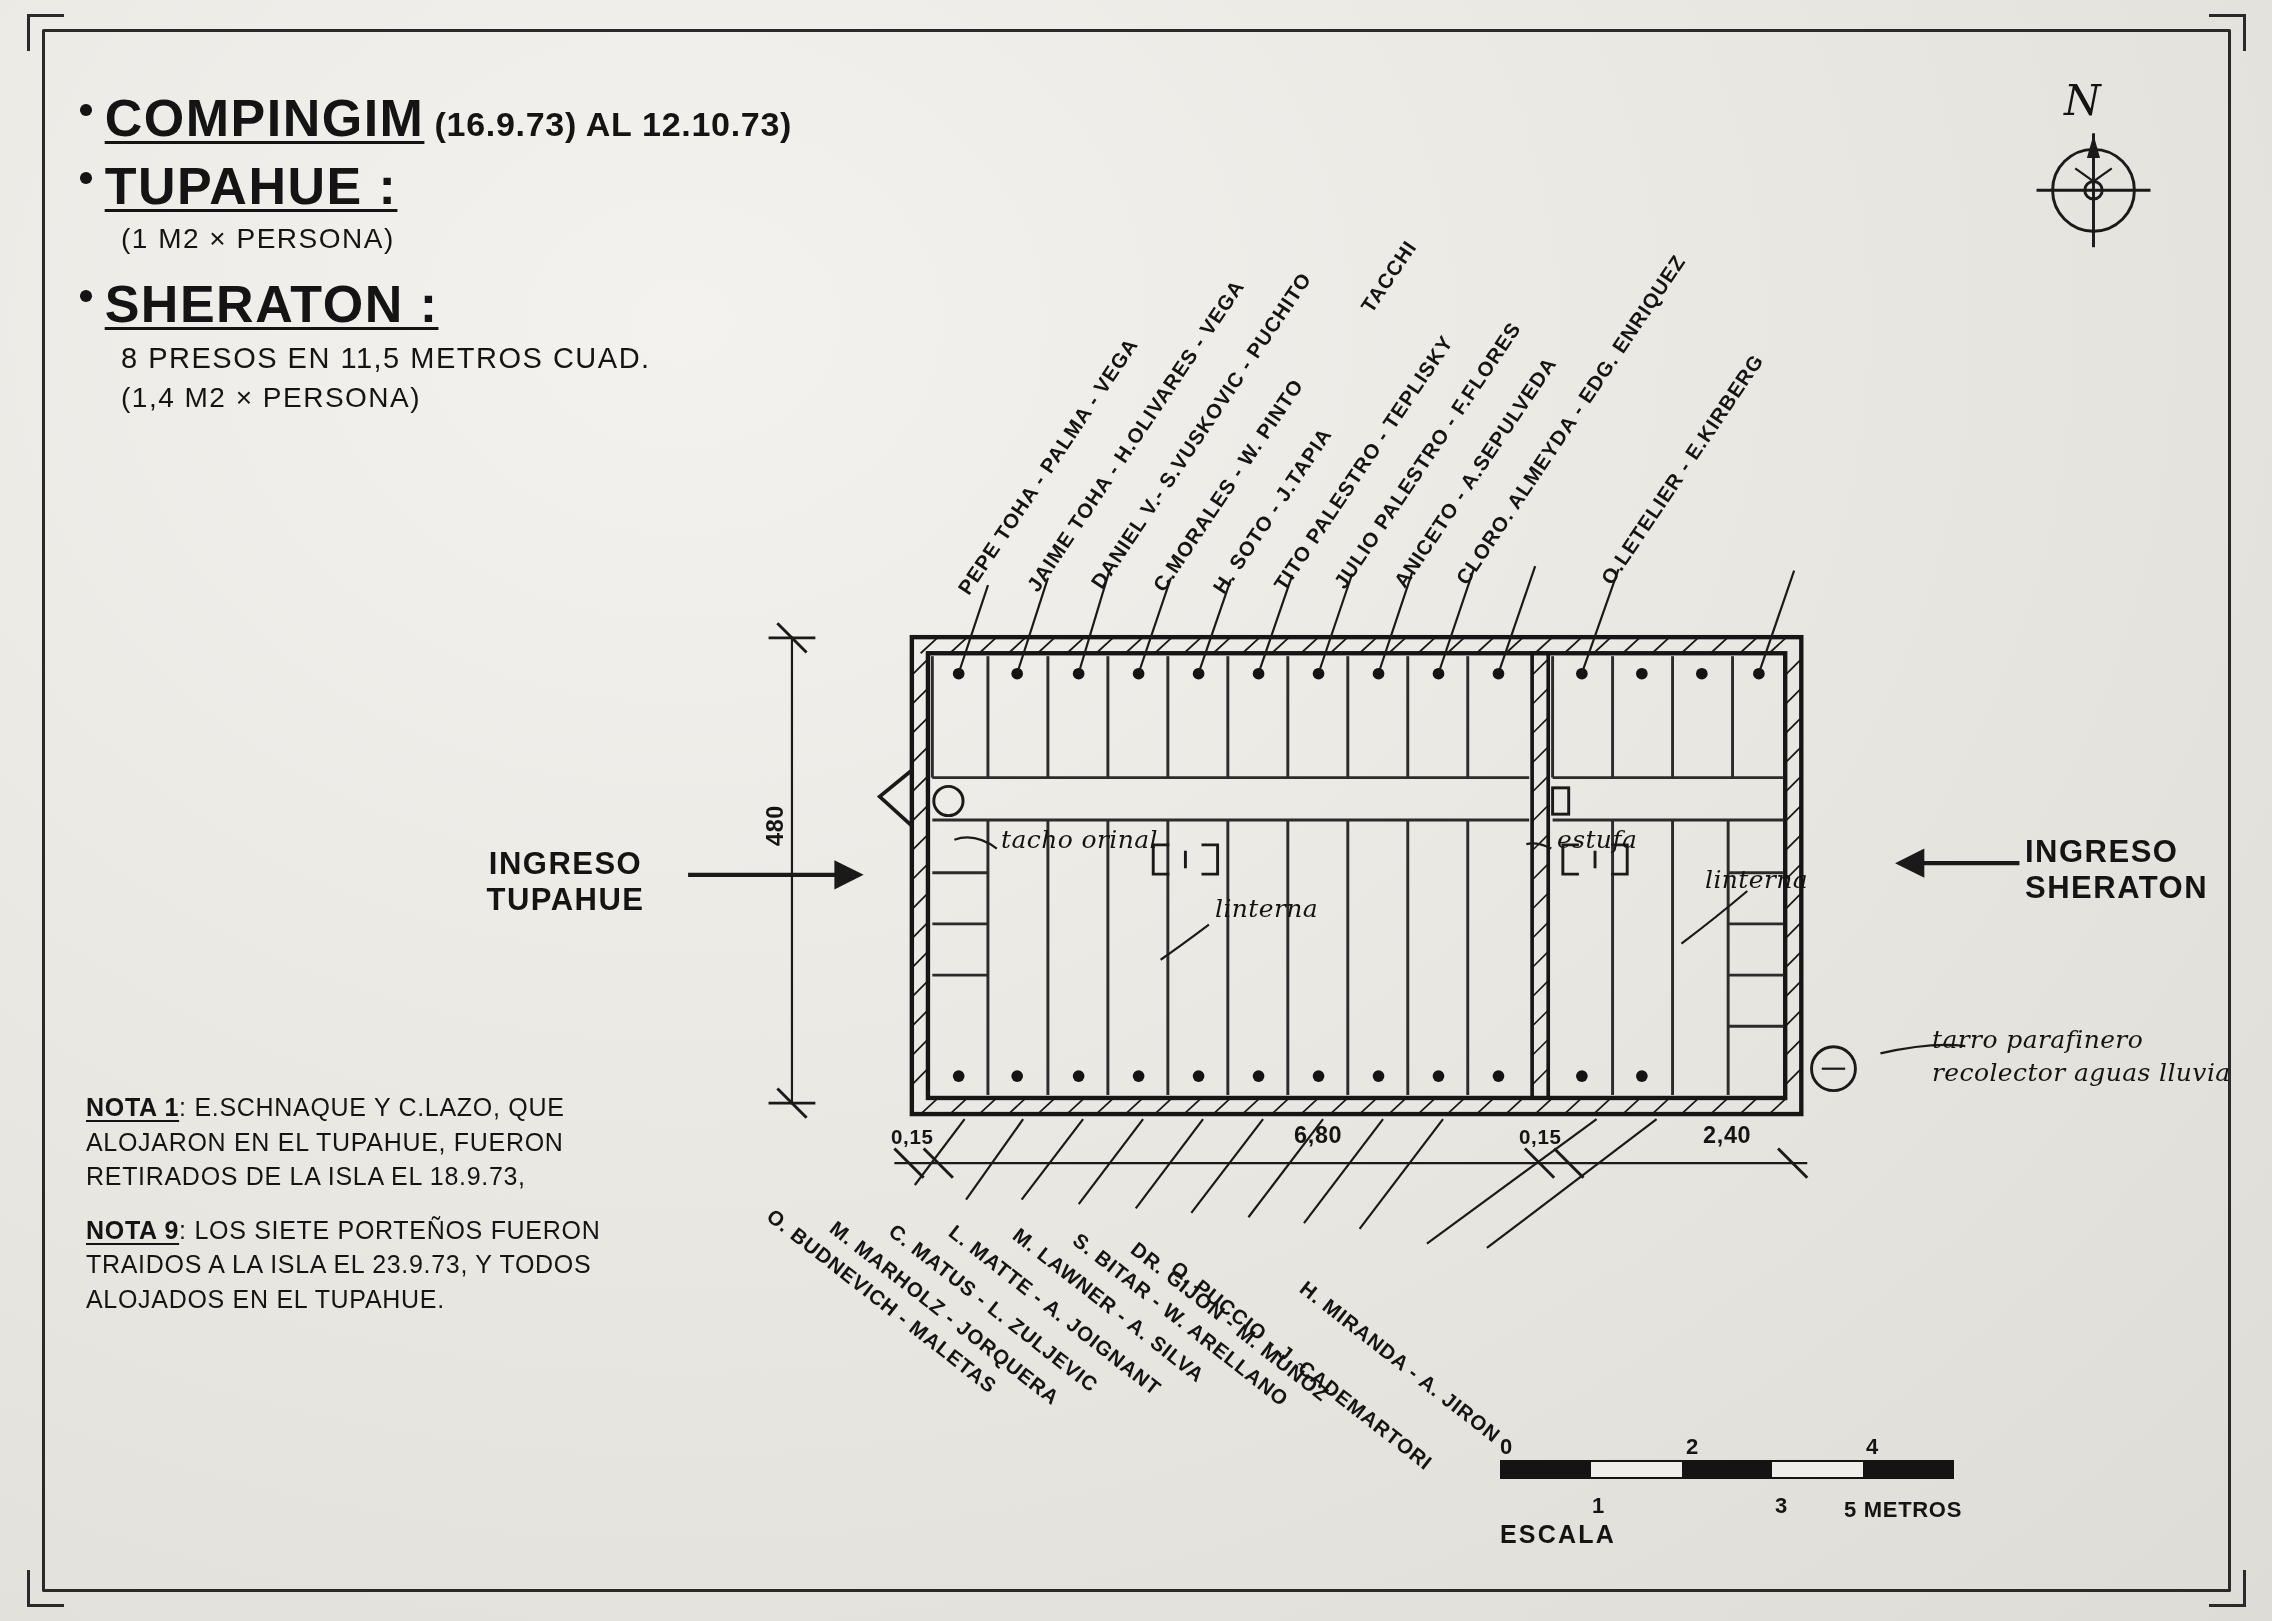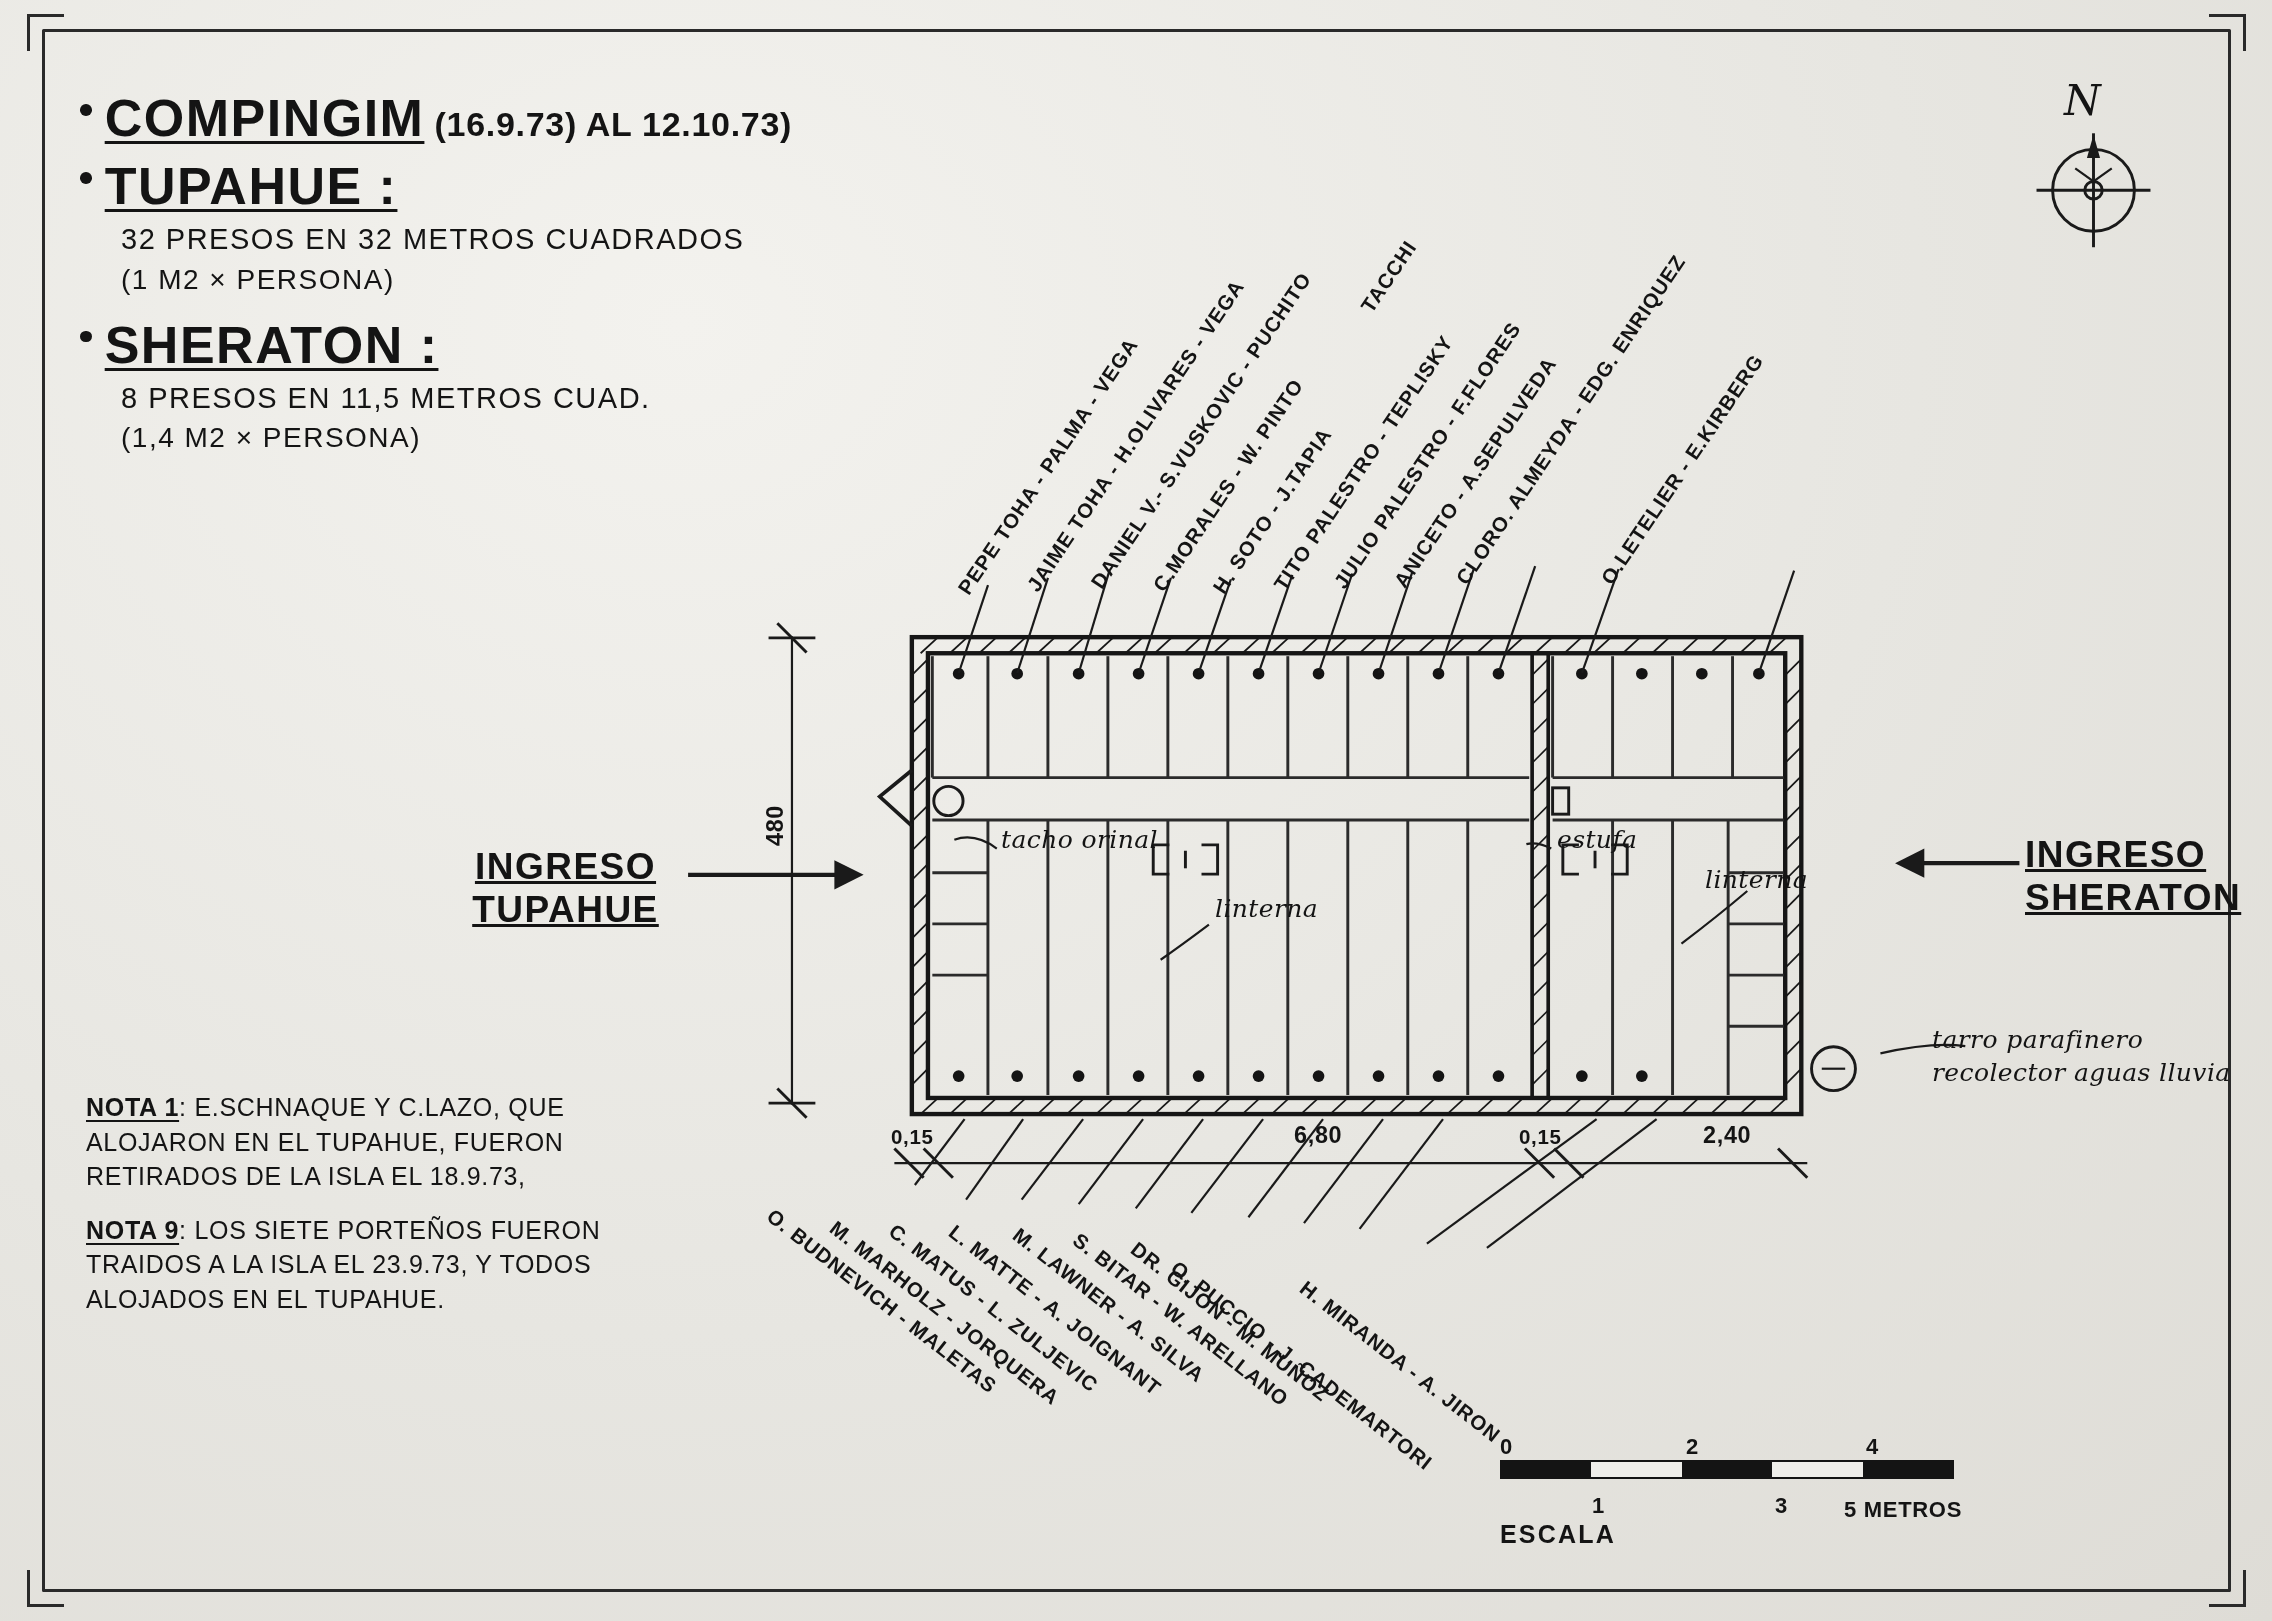--- a/index.html
+++ b/index.html
@@ -65,21 +65,21 @@
   .lab-bot{
     position:absolute;transform-origin:left top;
     transform:rotate(38deg);
     font-size:20.5px;letter-spacing:0.9px;white-space:nowrap;font-weight:600;
   }
 
   
   .dim{position:absolute;font-size:23.4px;font-weight:600;letter-spacing:0.7px;}
 
   
-  .entry{position:absolute;font-size:37px;font-weight:700;letter-spacing:1.5px;line-height:1.15;text-align:center;text-decoration:underline;}
+  .entry{position:absolute;font-size:31px;font-weight:700;letter-spacing:1.5px;line-height:1.15;text-align:center;}
 
   .callout{position:absolute;font-family:"DejaVu Serif",serif;font-style:italic;font-size:25px;letter-spacing:0.4px;}
 
   
   #scalebar{left:1500px;top:1434px;width:468px;}
   .sb-track{position:absolute;left:0;top:26px;width:454px;height:19px;background:#141414;border:2.2px solid #141414;box-sizing:border-box;}
   .sb-white{position:absolute;top:26px;height:19px;background:#efeeea;border-top:2.2px solid #141414;border-bottom:2.2px solid #141414;box-sizing:border-box;}
   .sb-num{position:absolute;font-size:22px;font-weight:700;}
   .sb-label{position:absolute;left:0;top:86px;font-size:25px;font-weight:700;letter-spacing:2.2px;}
   .sb-unit{position:absolute;left:344px;top:63px;font-size:22px;font-weight:700;letter-spacing:0.7px;}
@@ -104,21 +104,20 @@
     <div style="display:flex;align-items:baseline;">
       <span class="lg-title">COMPINGIM</span>
       <span class="lg-title-sub">(16.9.73) AL  12.10.73)</span>
     </div>
   </div>
 
   <div class="bullet-row" style="margin-top:8px;text-align:center;">
     <div class="dot"></div>
     <span class="lg-title">TUPAHUE :</span>
   </div>
-  <div class="lg-line">32 PRESOS EN 32 METROS CUADRADOS</div>
   <div class="lg-line small">(1 M2 × PERSONA)</div>
 
   <div class="bullet-row" style="margin-top:19px;">
     <div class="dot"></div>
     <span class="lg-title">SHERATON :</span>
   </div>
   <div class="lg-line">8 PRESOS  EN  11,5 METROS CUAD.</div>
   <div class="lg-line small">(1,4 M2 × PERSONA)</div>
 </div>
 

